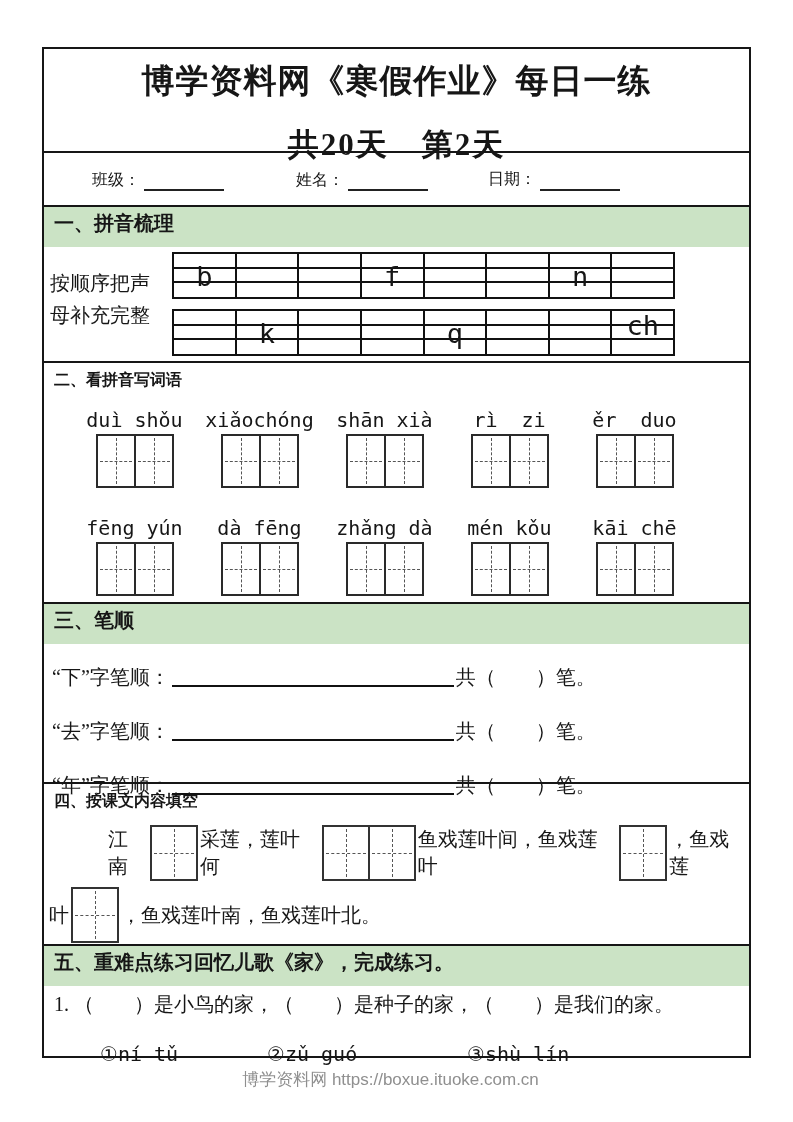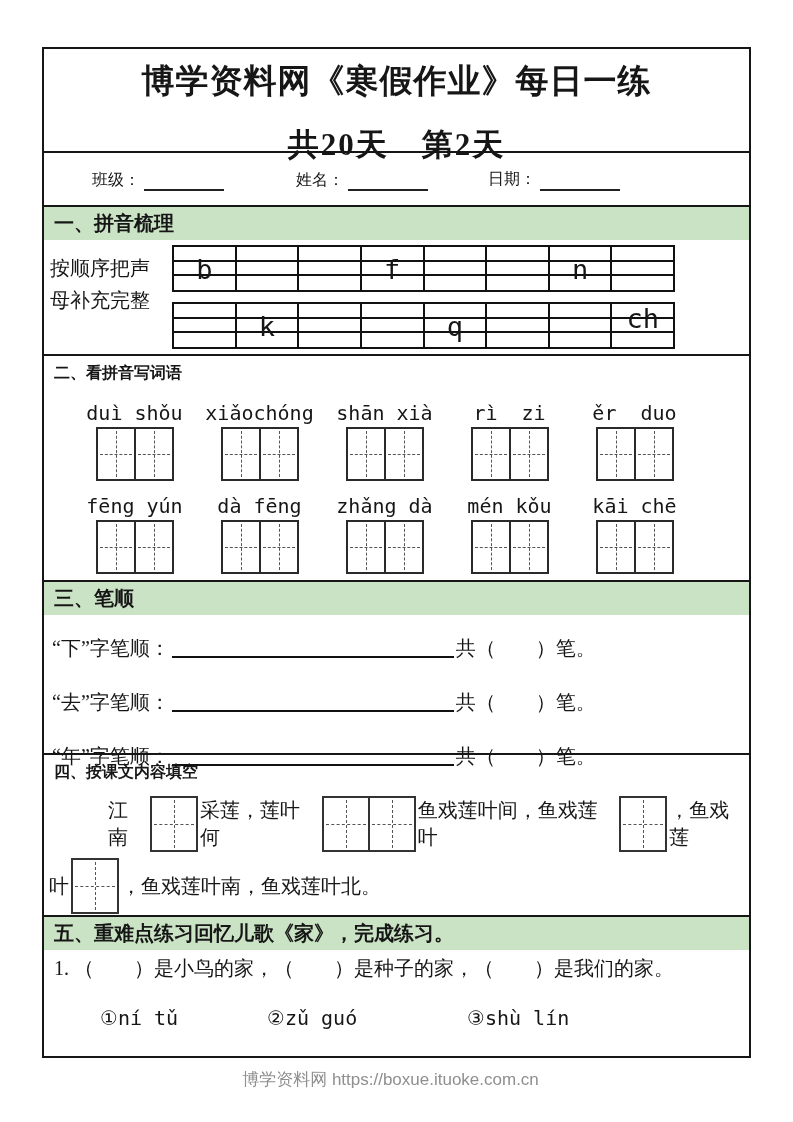--- a/index.html
+++ b/index.html
@@ -19,42 +19,42 @@
   .title-l2{font-size:31px;font-weight:bold;margin-top:20px;letter-spacing:2px;}
 
   
   .info-row{height:52px;border-bottom:2px solid #161616;display:flex;align-items:center;
     font-size:16px;padding-left:48px;box-sizing:content-box;}
   .info-item{display:flex;align-items:flex-end;}
   .blank{display:inline-block;width:80px;border-bottom:2px solid #222;height:22px;margin-left:4px;}
   .gap1{margin-left:72px;} .gap2{margin-left:60px;align-items:center;}
 
   
-  .bar{height:33px;line-height:33px;background:var(--bar-bg,#cbe3c5);
+  .bar{height:40px;line-height:33px;background:var(--bar-bg,#cbe3c5);
     font-family:"Liberation Sans","DejaVu Sans",sans-serif;font-weight:bold;font-size:20px;
     padding-left:10px;box-sizing:border-box;}
   .whead{height:34px;font-family:"Liberation Sans","DejaVu Sans",sans-serif;font-weight:bold;
     font-size:16px;padding:7px 16px 0 10px;box-sizing:border-box;}
 
   
   .s1-content{height:114px;position:relative;}
-  .s1-label{position:absolute;left:6px;top:12px;font-size:20px;line-height:1.6;}
+  .s1-label{position:absolute;left:6px;top:20px;font-size:20px;line-height:1.6;}
   .s1-grids{position:absolute;left:128px;top:5px;width:503px;}
   .pgrid{position:relative;display:flex;height:47px;border:2px solid #111;box-sizing:border-box;background:#fff;}
   .pgrid + .pgrid{margin-top:10px;}
   .pcell{flex:1;position:relative;border-right:2px solid #111;display:flex;justify-content:center;align-items:flex-end;}
   .pcell:last-child{border-right:none;align-items:center;}
   .pline{position:absolute;left:0;right:0;border-top:2px solid #111;pointer-events:none;}
   .pl1{top:30%;} .pl2{top:63%;}
   .pcell span{font-family:"DejaVu Sans Mono","DejaVu Sans",monospace;font-size:27px;line-height:1;
     position:relative;bottom:7px;z-index:2;background:transparent;}
 
   
   .s2-row{display:flex;padding-left:28px;margin-top:11px;}
-  .s2-row.second{margin-top:13px;}
+  .s2-row.second{margin-top:28px;}
   .wgroup{width:125px;display:flex;flex-direction:column;align-items:center;}
   .py{font-family:"DejaVu Sans Mono","DejaVu Sans",monospace;font-size:20px;height:26px;white-space:pre;}
   .tzg-pair{display:inline-flex;border:2px solid #2a2a2a;}
   .tzg{width:36px;height:50px;position:relative;}
   .tzg + .tzg{border-left:2px solid #2a2a2a;}
   .tzg::before{content:"";position:absolute;left:50%;top:2px;bottom:2px;border-left:1.5px dashed #555;}
   .tzg::after{content:"";position:absolute;top:50%;left:2px;right:2px;border-top:1.5px dashed #555;}
   .s2-pad{height:6px;}
 
   

